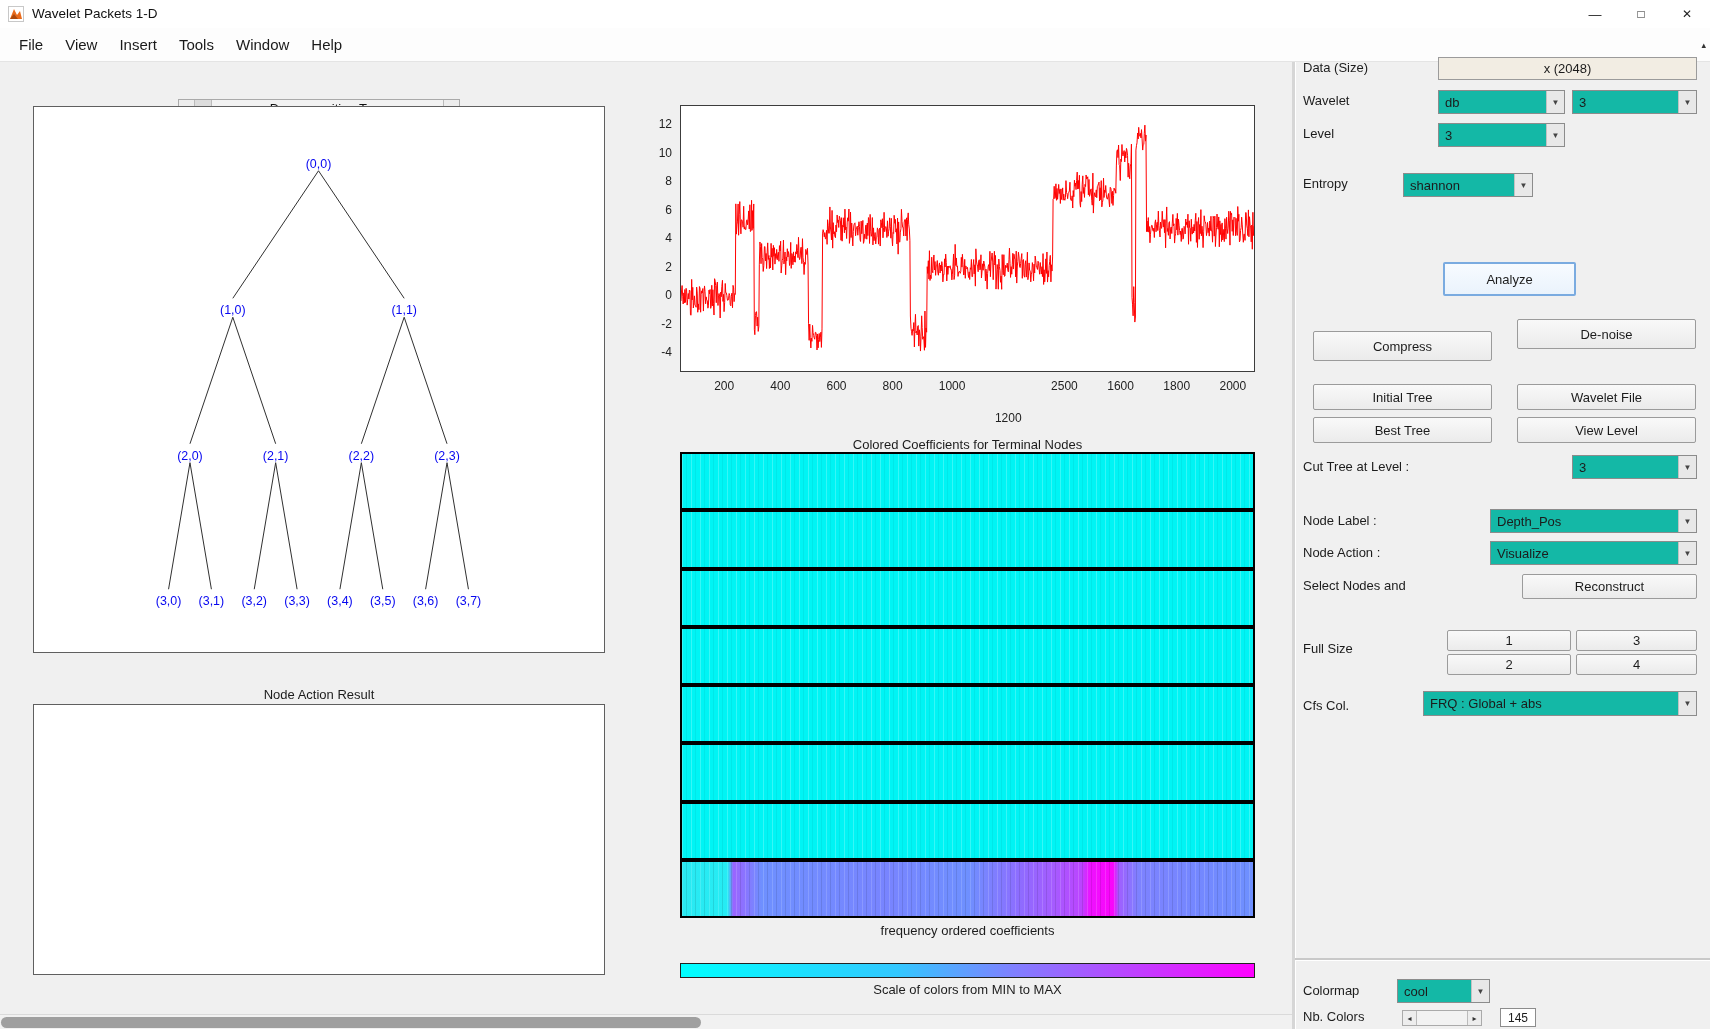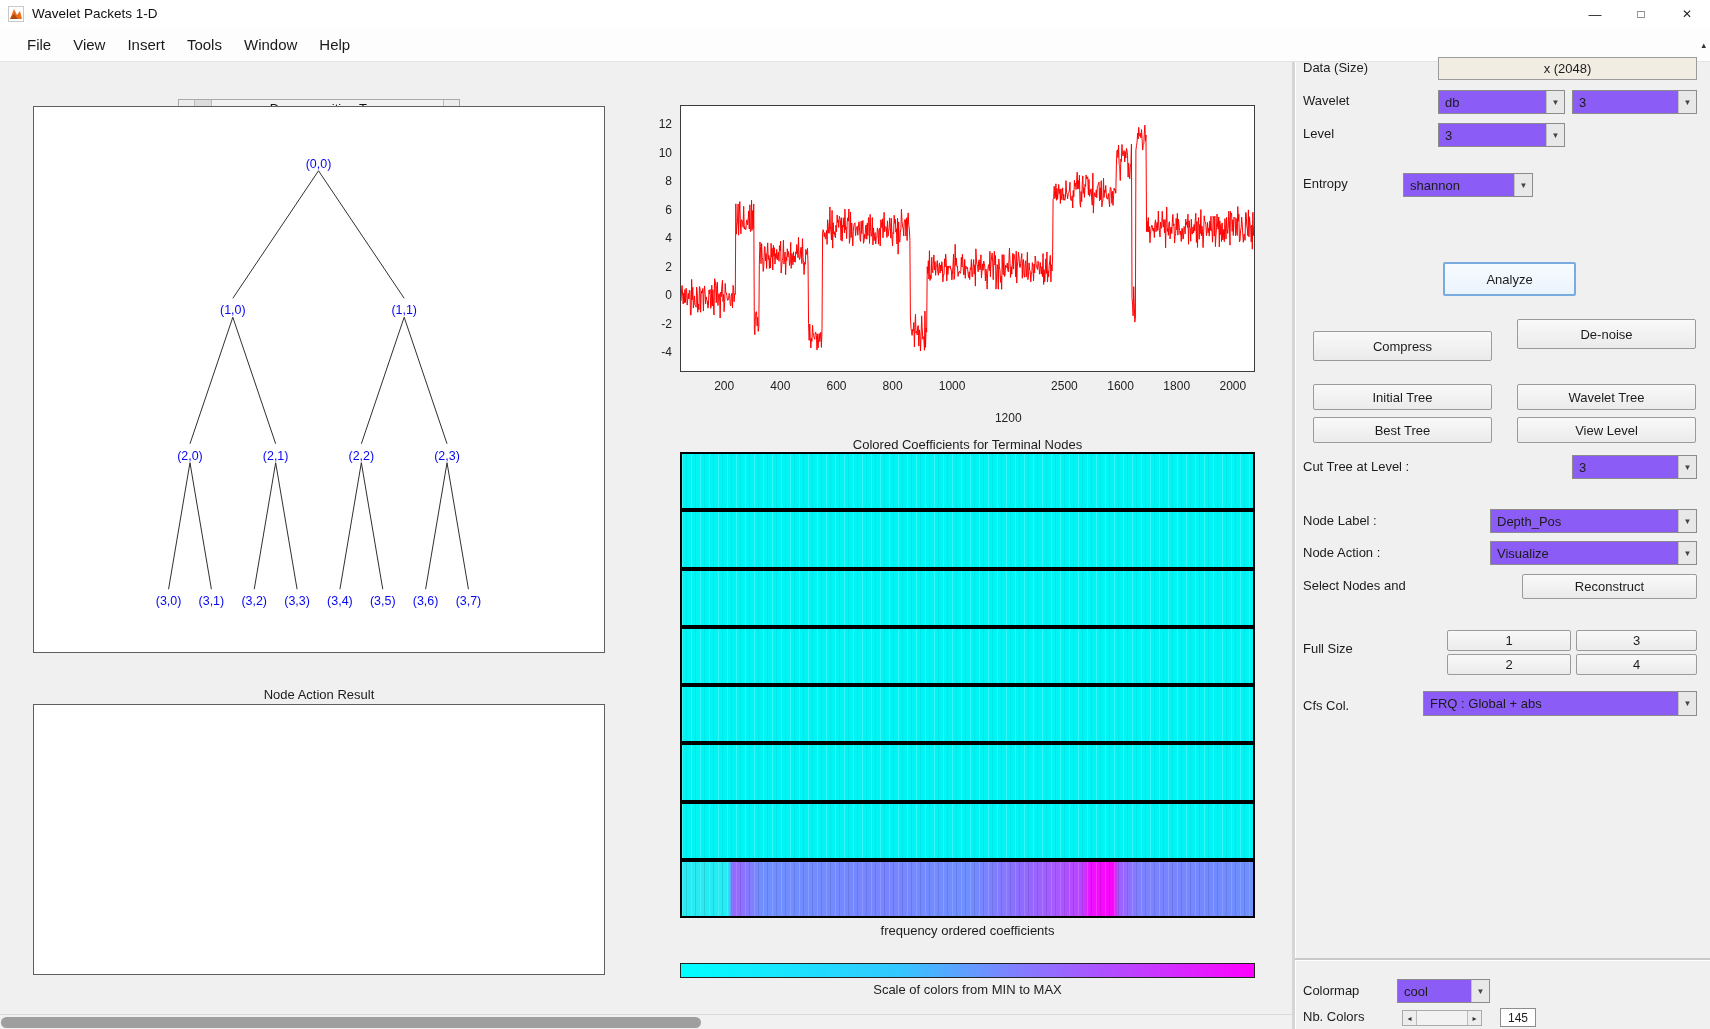--- a/index.html
+++ b/index.html
@@ -5,32 +5,32 @@
   html,body{margin:0;padding:0;overflow:hidden}
   body{width:1710px;height:1029px;font-family:"Liberation Sans",sans-serif;background:#f0f0f0}
   *{box-sizing:border-box}
   #app{position:relative;width:1710px;height:1029px;background:#f0f0f0}
 
   .titlebar{position:absolute;left:0;top:0;width:1710px;height:28px;background:#ffffff}
   .app-icon{position:absolute;left:8px;top:6px;width:16px;height:16px}
   .win-title{position:absolute;left:32px;top:0;height:28px;line-height:28px;font-size:13.5px;color:#111}
   .wbtn{position:absolute;top:0;width:46px;height:28px;display:flex;align-items:center;justify-content:center;color:#222}
 
-  .menubar{position:absolute;left:0;top:28px;width:1710px;height:34px;background:#fdfdfd;border-bottom:1px solid #e4e4e4;display:flex;align-items:center;padding-left:16px}
+  .menubar{position:absolute;left:0;top:28px;width:1710px;height:34px;background:#fdfdfd;border-bottom:1px solid #e4e4e4;display:flex;align-items:center;padding-left:8px}
   .menu-item{padding:0 11px;font-size:15px;color:#1a1a1a;line-height:33px}
   .corner-icon{position:absolute;right:4px;top:40px;font-size:9px;color:#333}
 
   .panel-box{position:absolute;background:#fff;border:1px solid #5f5f5f}
   .sec-title{position:absolute;font-size:13px;color:#1c1c1c;text-align:center}
   .label{position:absolute;font-size:13px;color:#1c1c1c;white-space:nowrap}
 
   .btn{position:absolute;display:flex;align-items:center;justify-content:center;font-size:13px;color:#1c1c1c;background:linear-gradient(#f9f9f9,#ebebeb);border:1px solid #9b9b9b;border-radius:2px}
   .btn-focus{border:2px solid #7aabe0;background:linear-gradient(#f7fbff,#eaf3fc)}
 
-  .combo{position:absolute;display:flex;align-items:stretch;background:#8b5cf6;border:1px solid #8c8c8c;font-size:13px;color:#1c1c1c}
+  .combo{position:absolute;display:flex;align-items:stretch;background:#14b8a6;border:1px solid #8c8c8c;font-size:13px;color:#1c1c1c}
   .combo .txt{flex:1;display:flex;align-items:center;padding-left:6px;white-space:nowrap;overflow:hidden}
   .combo .arrow{width:18px;background:#e8e8e8;border-left:1px solid #c2c2c2;display:flex;align-items:center;justify-content:center;font-size:8px;color:#444}
 
   .field{position:absolute;display:flex;align-items:center;justify-content:center;background:#f2ede3;border:1px solid #9b9b9b;font-size:13px;color:#1c1c1c}
   .valuebox{position:absolute;display:flex;align-items:center;justify-content:center;background:#fff;border:1px solid #8c8c8c;font-size:12px;color:#1c1c1c}
 
   .tree-scroll{position:absolute;left:178px;top:99px;width:282px;height:19px;display:flex;align-items:stretch;background:#f2f2f2;border:1px solid #aaa}
   .ts-arrow{width:16px;display:flex;align-items:center;justify-content:center;font-size:9px;color:#333;background:#ededed}
   .ts-arrow.l{border-right:1px solid #bbb}
   .ts-arrow.r{border-left:1px solid #bbb}
@@ -208,21 +208,21 @@
     <span class="txt">shannon</span>
     <span class="arrow">▼</span>
   </div>
 
   <div class="btn btn-focus" style="left:1443px;top:262px;width:133px;height:34px">Analyze</div>
 
   <div class="btn" style="left:1313px;top:331px;width:179px;height:30px">Compress</div>
   <div class="btn" style="left:1517px;top:319px;width:179px;height:30px">De-noise</div>
 
   <div class="btn" style="left:1313px;top:384px;width:179px;height:26px">Initial Tree</div>
-  <div class="btn" style="left:1517px;top:384px;width:179px;height:26px">Wavelet Tree</div>
+  <div class="btn" style="left:1517px;top:384px;width:179px;height:26px">Wavelet File</div>
   <div class="btn" style="left:1313px;top:417px;width:179px;height:26px">Best Tree</div>
   <div class="btn" style="left:1517px;top:417px;width:179px;height:26px">View Level</div>
 
   <div class="label" style="left:1303px;top:459px">Cut Tree at Level :</div>
   <div class="combo" style="left:1572px;top:455px;width:125px;height:24px">
     <span class="txt">3</span>
     <span class="arrow">▼</span>
   </div>
 
   <div class="label" style="left:1303px;top:513px">Node Label :</div>

